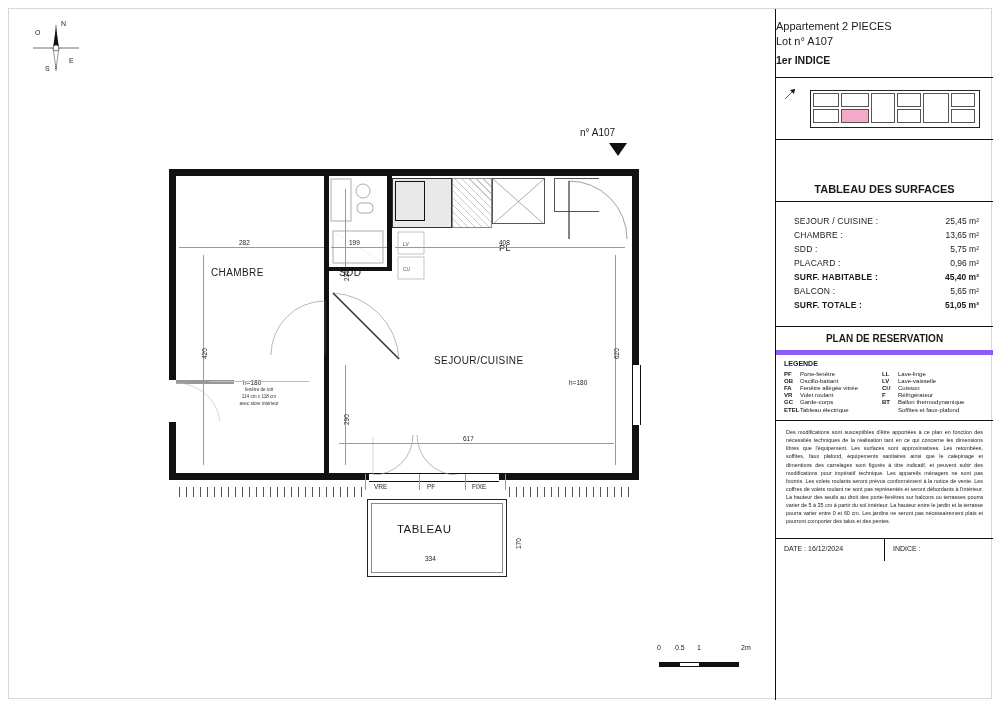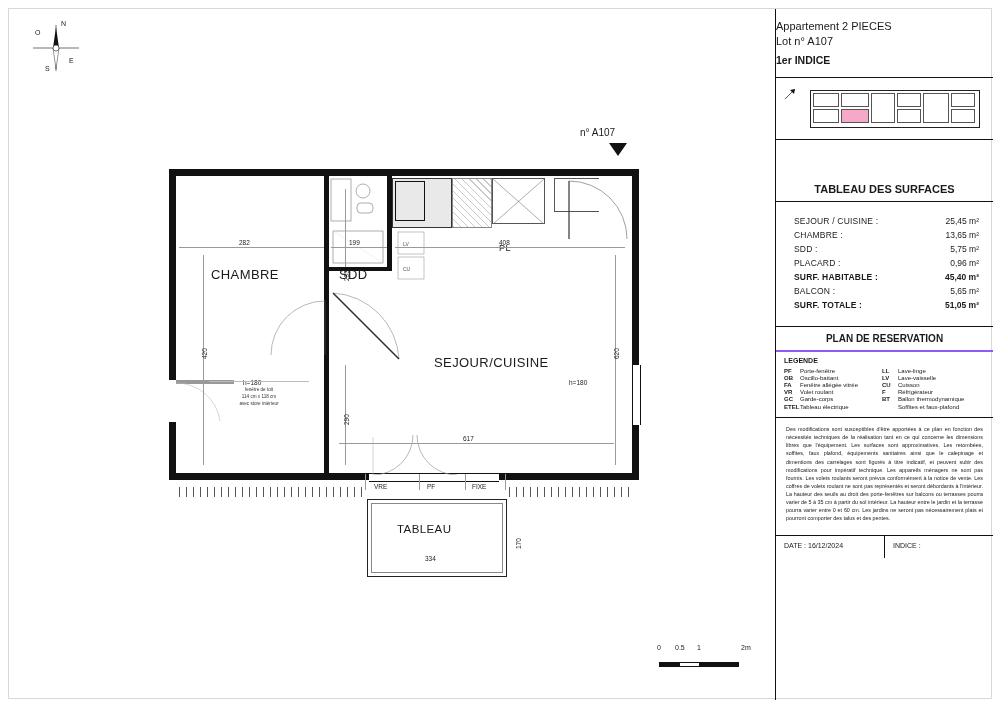--- a/index.html
+++ b/index.html
@@ -62,21 +62,21 @@
     text-align:center;font-weight:700;font-size:11px;padding:7px 0 6px 0;
     border-bottom:1px solid #111;
     margin-top:36px;
   }
   .surf-list{padding:10px 14px 12px 18px;border-bottom:1px solid #111;}
   .surf-row{display:flex;justify-content:space-between;font-size:8.5px;margin:4px 0;}
   .surf-row .lbl{letter-spacing:.2px;}
   .surf-row.bold{font-weight:700;}
   .plan-res{
     text-align:center;font-weight:700;font-size:10px;padding:6px 0;
-    border-bottom:2px solid #8b5cf6;
+    border-bottom:5px solid #8b5cf6;
   }
   .legend{padding:5px 8px 7px 8px;border-bottom:1px solid #111;}
   .legend .ltitle{font-size:7px;font-weight:700;margin-bottom:3px;}
   .legend table{border-collapse:collapse;width:100%;}
   .legend td{font-size:6px;padding:0.6px 0;vertical-align:top;}
   .legend td.code{width:16px;font-weight:700;}
   .legend td.code2{width:16px;font-weight:700;padding-left:6px;}
   .disclaimer{
     padding:7px 10px;font-size:5.4px;line-height:1.5;color:#222;text-align:justify;
     height:118px;box-sizing:border-box;border-bottom:1px solid #111;
@@ -101,21 +101,21 @@
     border-top:13px solid #111;
   }
 
   
   .fp{position:absolute;left:160px;top:160px;width:480px;height:420px;}
 
   
   .wall{position:absolute;background:#111;}
 
   
-  .rlabel{position:absolute;font-size:13px;letter-spacing:.4px;}
+  .rlabel{position:absolute;font-size:10px;letter-spacing:.4px;}
   .rlabel.small{font-size:9px;margin-top:22px;}
 
   
   .dim{position:absolute;font-size:6.5px;color:#222;}
   .dim.vert{transform:rotate(-90deg);transform-origin:left top;}
 
   
   .dimline{position:absolute;background:#9a9a9a;}
 
   .thinline{position:absolute;background:#555;}

